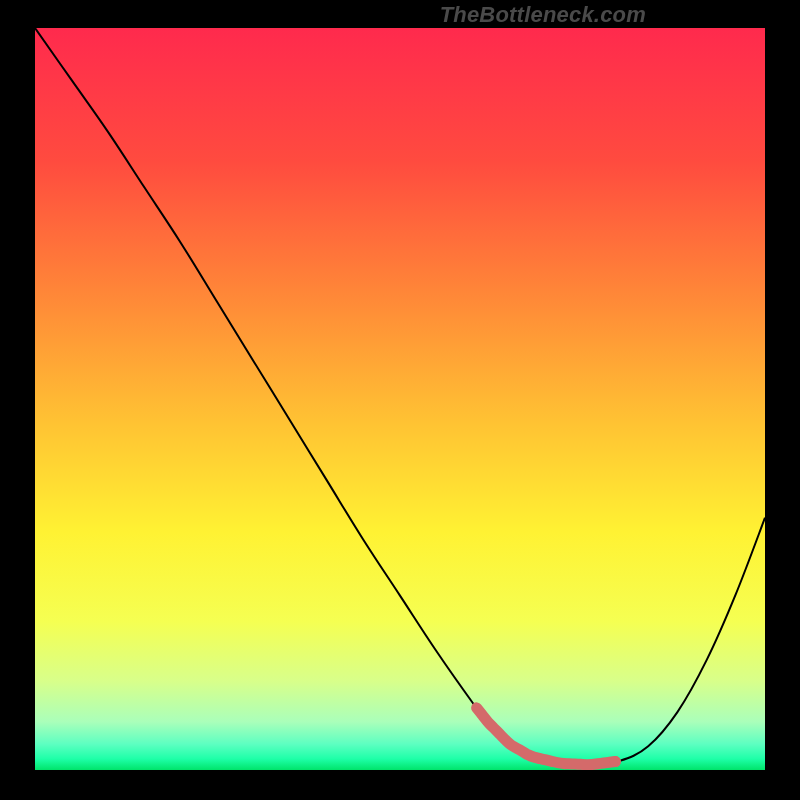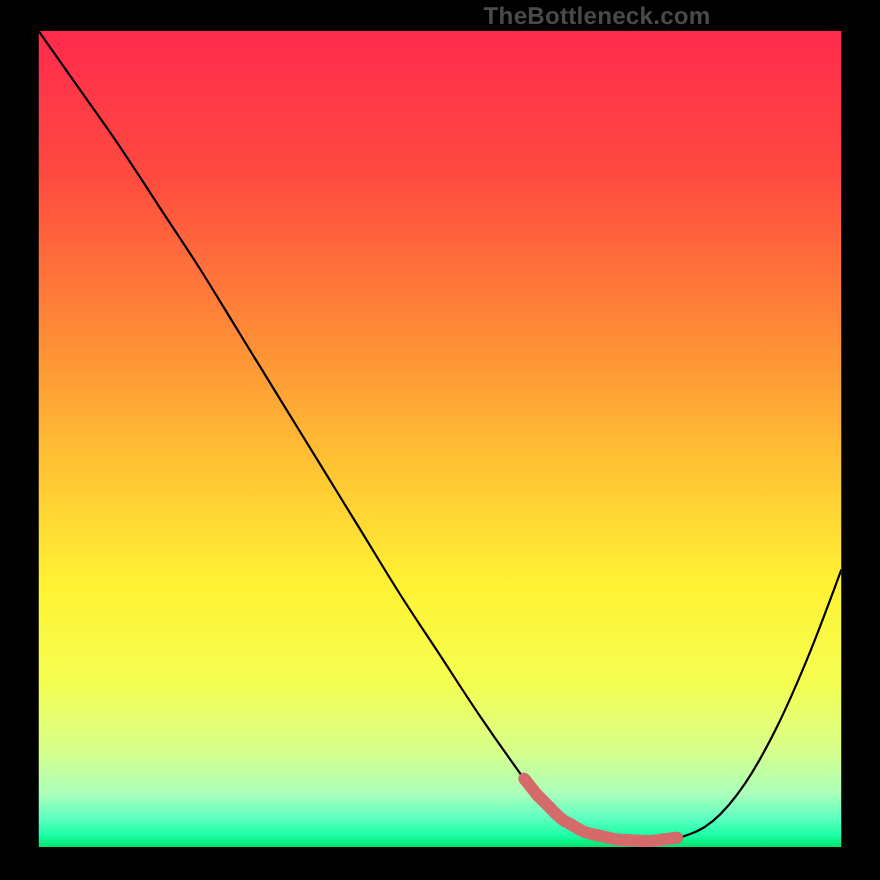--- a/index.html
+++ b/index.html
@@ -9,20 +9,21 @@
     height: 800px;
     background: #000;
     overflow: hidden;
     font-family: Arial, Helvetica, sans-serif;
   }
   .frame {
     position: relative;
     width: 656px;
     height: 800px;
     background: #000;
+    font-style: italic;
   }
   .watermark {
     position: absolute;
     top: 2px;
     right: 10px;
     color: #4a4a4a;
     font-size: 22px;
     font-weight: 600;
     letter-spacing: 0.2px;
     z-index: 10;

